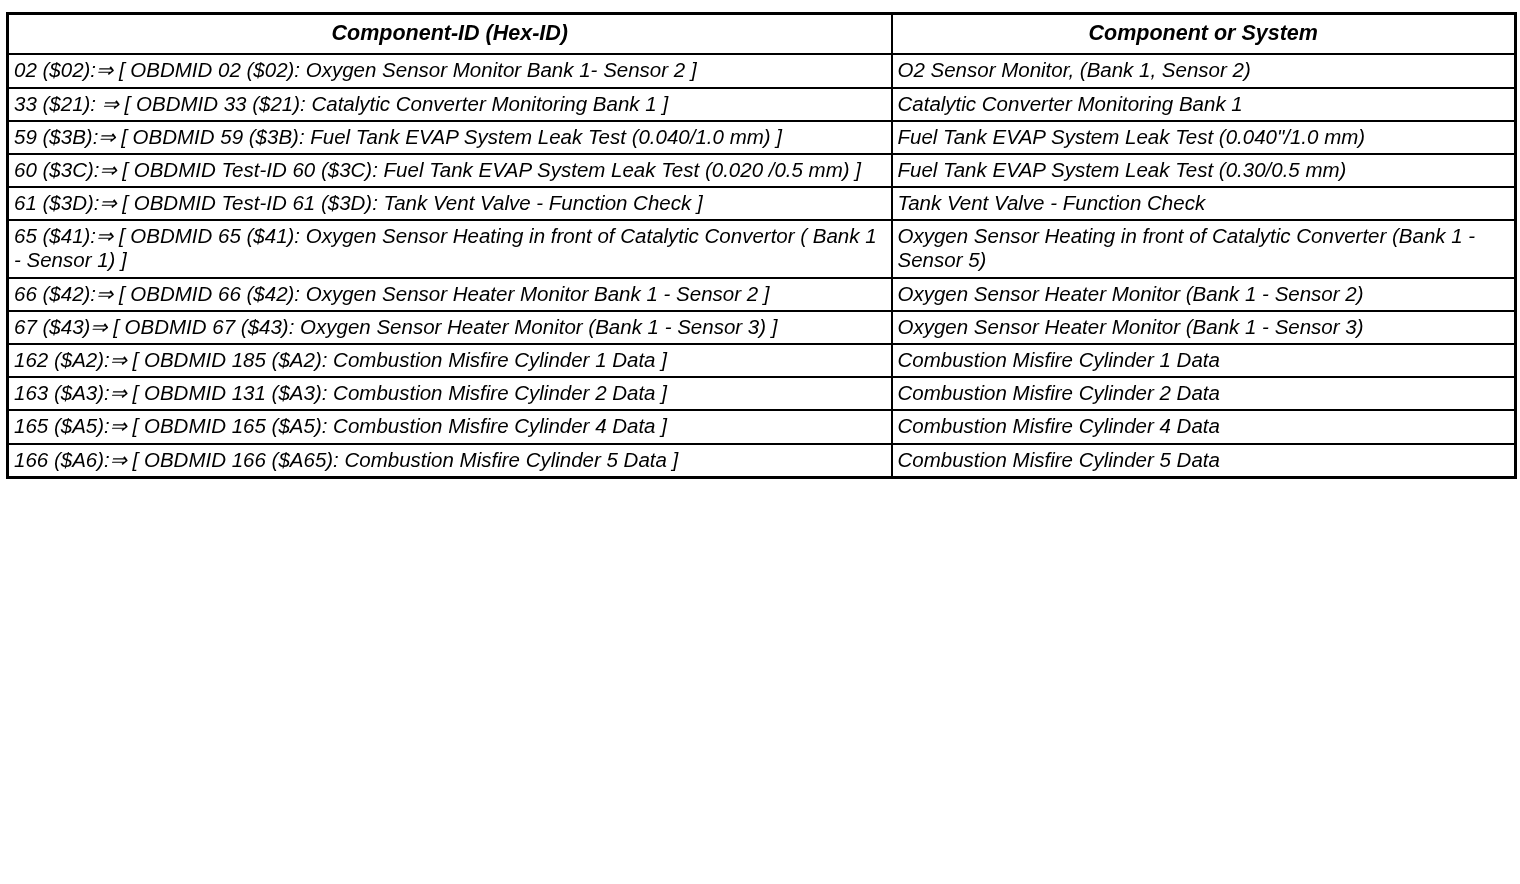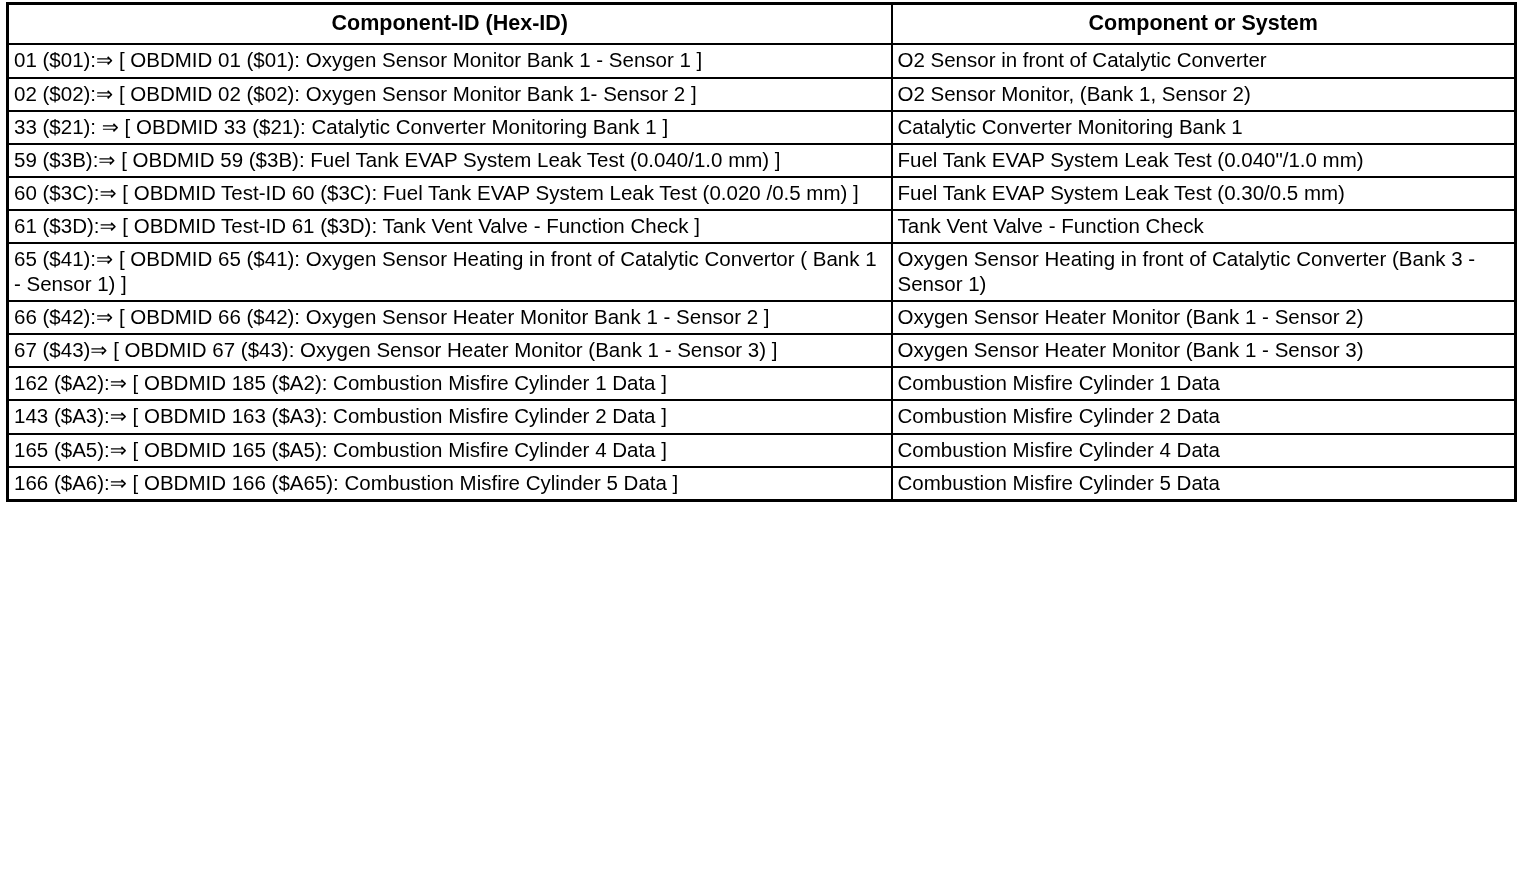--- a/index.html
+++ b/index.html
@@ -11,21 +11,22 @@
     width: 1520px;
     height: 884px;
     font-family: "Liberation Sans", sans-serif;
     color: #000000;
     overflow: hidden;
   }
   .sheet {
     width: 1520px;
     height: 884px;
     box-sizing: border-box;
-    padding: 2px 6px 2px 6px;
+    padding: 12px 6px 2px 6px;
+    font-style: italic;
   }
   table.obdmid {
     border-collapse: collapse;
     width: 1508px;
     table-layout: fixed;
     border: 3px solid #000000;
   }
   table.obdmid col.c1 { width: 884px; }
   table.obdmid col.c2 { width: 624px; }
   table.obdmid th, table.obdmid td {
@@ -55,24 +56,20 @@
         <col class="c2">
       </colgroup>
     <thead>
       <tr>
         <th>Component-ID (Hex-ID)</th>
         <th>Component or System</th>
       </tr>
     </thead>
     <tbody>
         <tr>
-          <td class="idcell">01 ($01):⇒ [ OBDMID 01 ($01): Oxygen Sensor Monitor Bank 1 - Sensor 1 ]</td>
-          <td class="namecell">O2 Sensor in front of Catalytic Converter</td>
-        </tr>
-        <tr>
           <td class="idcell">02 ($02):⇒ [ OBDMID 02 ($02): Oxygen Sensor Monitor Bank 1- Sensor 2 ]</td>
           <td class="namecell">O2 Sensor Monitor, (Bank 1, Sensor 2)</td>
         </tr>
         <tr>
           <td class="idcell">33 ($21): ⇒ [ OBDMID 33 ($21): Catalytic Converter Monitoring Bank 1 ]</td>
           <td class="namecell">Catalytic Converter Monitoring Bank 1</td>
         </tr>
         <tr>
           <td class="idcell">59 ($3B):⇒ [ OBDMID 59 ($3B): Fuel Tank EVAP System Leak Test (0.040/1.0 mm) ]</td>
           <td class="namecell">Fuel Tank EVAP System Leak Test (0.040"/1.0 mm)</td>
@@ -80,36 +77,36 @@
         <tr>
           <td class="idcell">60 ($3C):⇒ [ OBDMID Test-ID 60 ($3C): Fuel Tank EVAP System Leak Test (0.020 /0.5 mm) ]</td>
           <td class="namecell">Fuel Tank EVAP System Leak Test (0.30/0.5 mm)</td>
         </tr>
         <tr>
           <td class="idcell">61 ($3D):⇒ [ OBDMID Test-ID 61 ($3D): Tank Vent Valve - Function Check ]</td>
           <td class="namecell">Tank Vent Valve - Function Check</td>
         </tr>
         <tr>
           <td class="idcell">65 ($41):⇒ [ OBDMID 65 ($41): Oxygen Sensor Heating in front of Catalytic Convertor ( Bank 1 - Sensor 1) ]</td>
-          <td class="namecell">Oxygen Sensor Heating in front of Catalytic Converter (Bank 3 - Sensor 1)</td>
+          <td class="namecell">Oxygen Sensor Heating in front of Catalytic Converter (Bank 1 - Sensor 5)</td>
         </tr>
         <tr>
           <td class="idcell">66 ($42):⇒ [ OBDMID 66 ($42): Oxygen Sensor Heater Monitor Bank 1 - Sensor 2 ]</td>
           <td class="namecell">Oxygen Sensor Heater Monitor (Bank 1 - Sensor 2)</td>
         </tr>
         <tr>
           <td class="idcell">67 ($43)⇒ [ OBDMID 67 ($43): Oxygen Sensor Heater Monitor (Bank 1 - Sensor 3) ]</td>
           <td class="namecell">Oxygen Sensor Heater Monitor (Bank 1 - Sensor 3)</td>
         </tr>
         <tr>
           <td class="idcell">162 ($A2):⇒ [ OBDMID 185 ($A2): Combustion Misfire Cylinder 1 Data ]</td>
           <td class="namecell">Combustion Misfire Cylinder 1 Data</td>
         </tr>
         <tr>
-          <td class="idcell">143 ($A3):⇒ [ OBDMID 163 ($A3): Combustion Misfire Cylinder 2 Data ]</td>
+          <td class="idcell">163 ($A3):⇒ [ OBDMID 131 ($A3): Combustion Misfire Cylinder 2 Data ]</td>
           <td class="namecell">Combustion Misfire Cylinder 2 Data</td>
         </tr>
         <tr>
           <td class="idcell">165 ($A5):⇒ [ OBDMID 165 ($A5): Combustion Misfire Cylinder 4 Data ]</td>
           <td class="namecell">Combustion Misfire Cylinder 4 Data</td>
         </tr>
         <tr>
           <td class="idcell">166 ($A6):⇒ [ OBDMID 166 ($A65): Combustion Misfire Cylinder 5 Data ]</td>
           <td class="namecell">Combustion Misfire Cylinder 5 Data</td>
         </tr>

